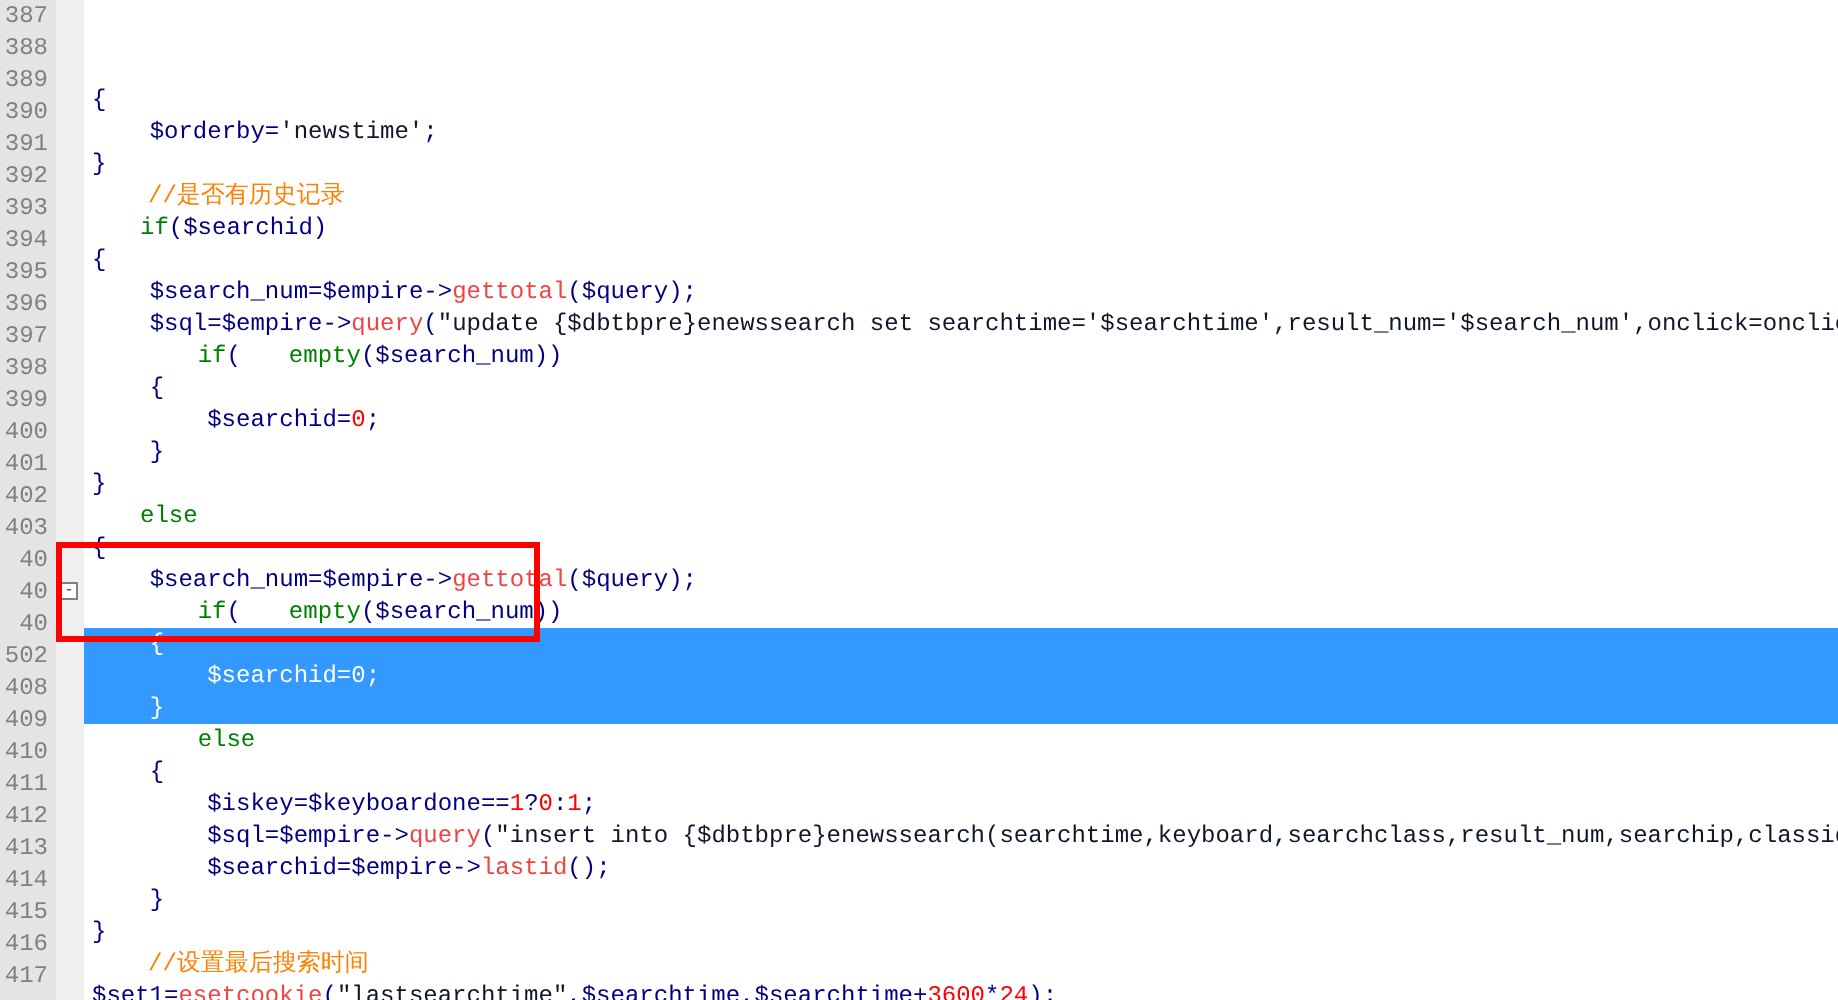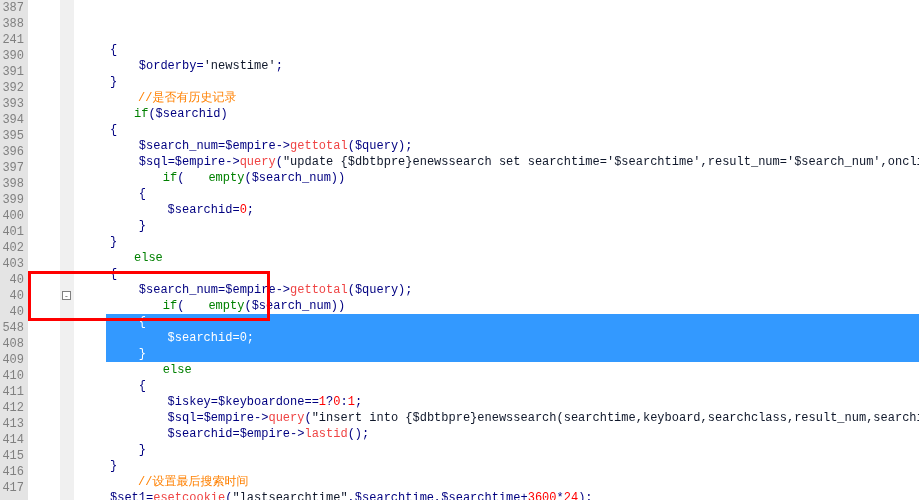--- a/index.html
+++ b/index.html
@@ -8,21 +8,20 @@
     font-size: 12px;
     background: #ffffff;
     overflow: hidden;
     width: 919px;
     height: 500px;
   }
   .editor {
     display: flex;
     width: 100%;
     height: 100%;
-    gap: 32px;
   }
   .gutter {
     background: #e4e4e4;
     color: #808080;
     text-align: right;
     user-select: none;
     flex-shrink: 0;
     width: 28px;
   }
   .gutter .ln {
@@ -80,39 +79,39 @@
     z-index: 5;
   }
 </style>
 </head>
 <body>
 
 <div class="editor">
   <div class="gutter" id="gutter">
       <div class="ln">387</div>
       <div class="ln">388</div>
-      <div class="ln">241</div>
+      <div class="ln">389</div>
       <div class="ln">390</div>
       <div class="ln">391</div>
       <div class="ln">392</div>
       <div class="ln">393</div>
       <div class="ln">394</div>
       <div class="ln">395</div>
       <div class="ln">396</div>
       <div class="ln">397</div>
       <div class="ln">398</div>
       <div class="ln">399</div>
       <div class="ln">400</div>
       <div class="ln">401</div>
       <div class="ln">402</div>
       <div class="ln">403</div>
       <div class="ln">40</div>
       <div class="ln">40</div>
       <div class="ln">40</div>
-      <div class="ln">548</div>
+      <div class="ln">502</div>
       <div class="ln">408</div>
       <div class="ln">409</div>
       <div class="ln">410</div>
       <div class="ln">411</div>
       <div class="ln">412</div>
       <div class="ln">413</div>
       <div class="ln">414</div>
       <div class="ln">415</div>
       <div class="ln">416</div>
       <div class="ln">417</div>

